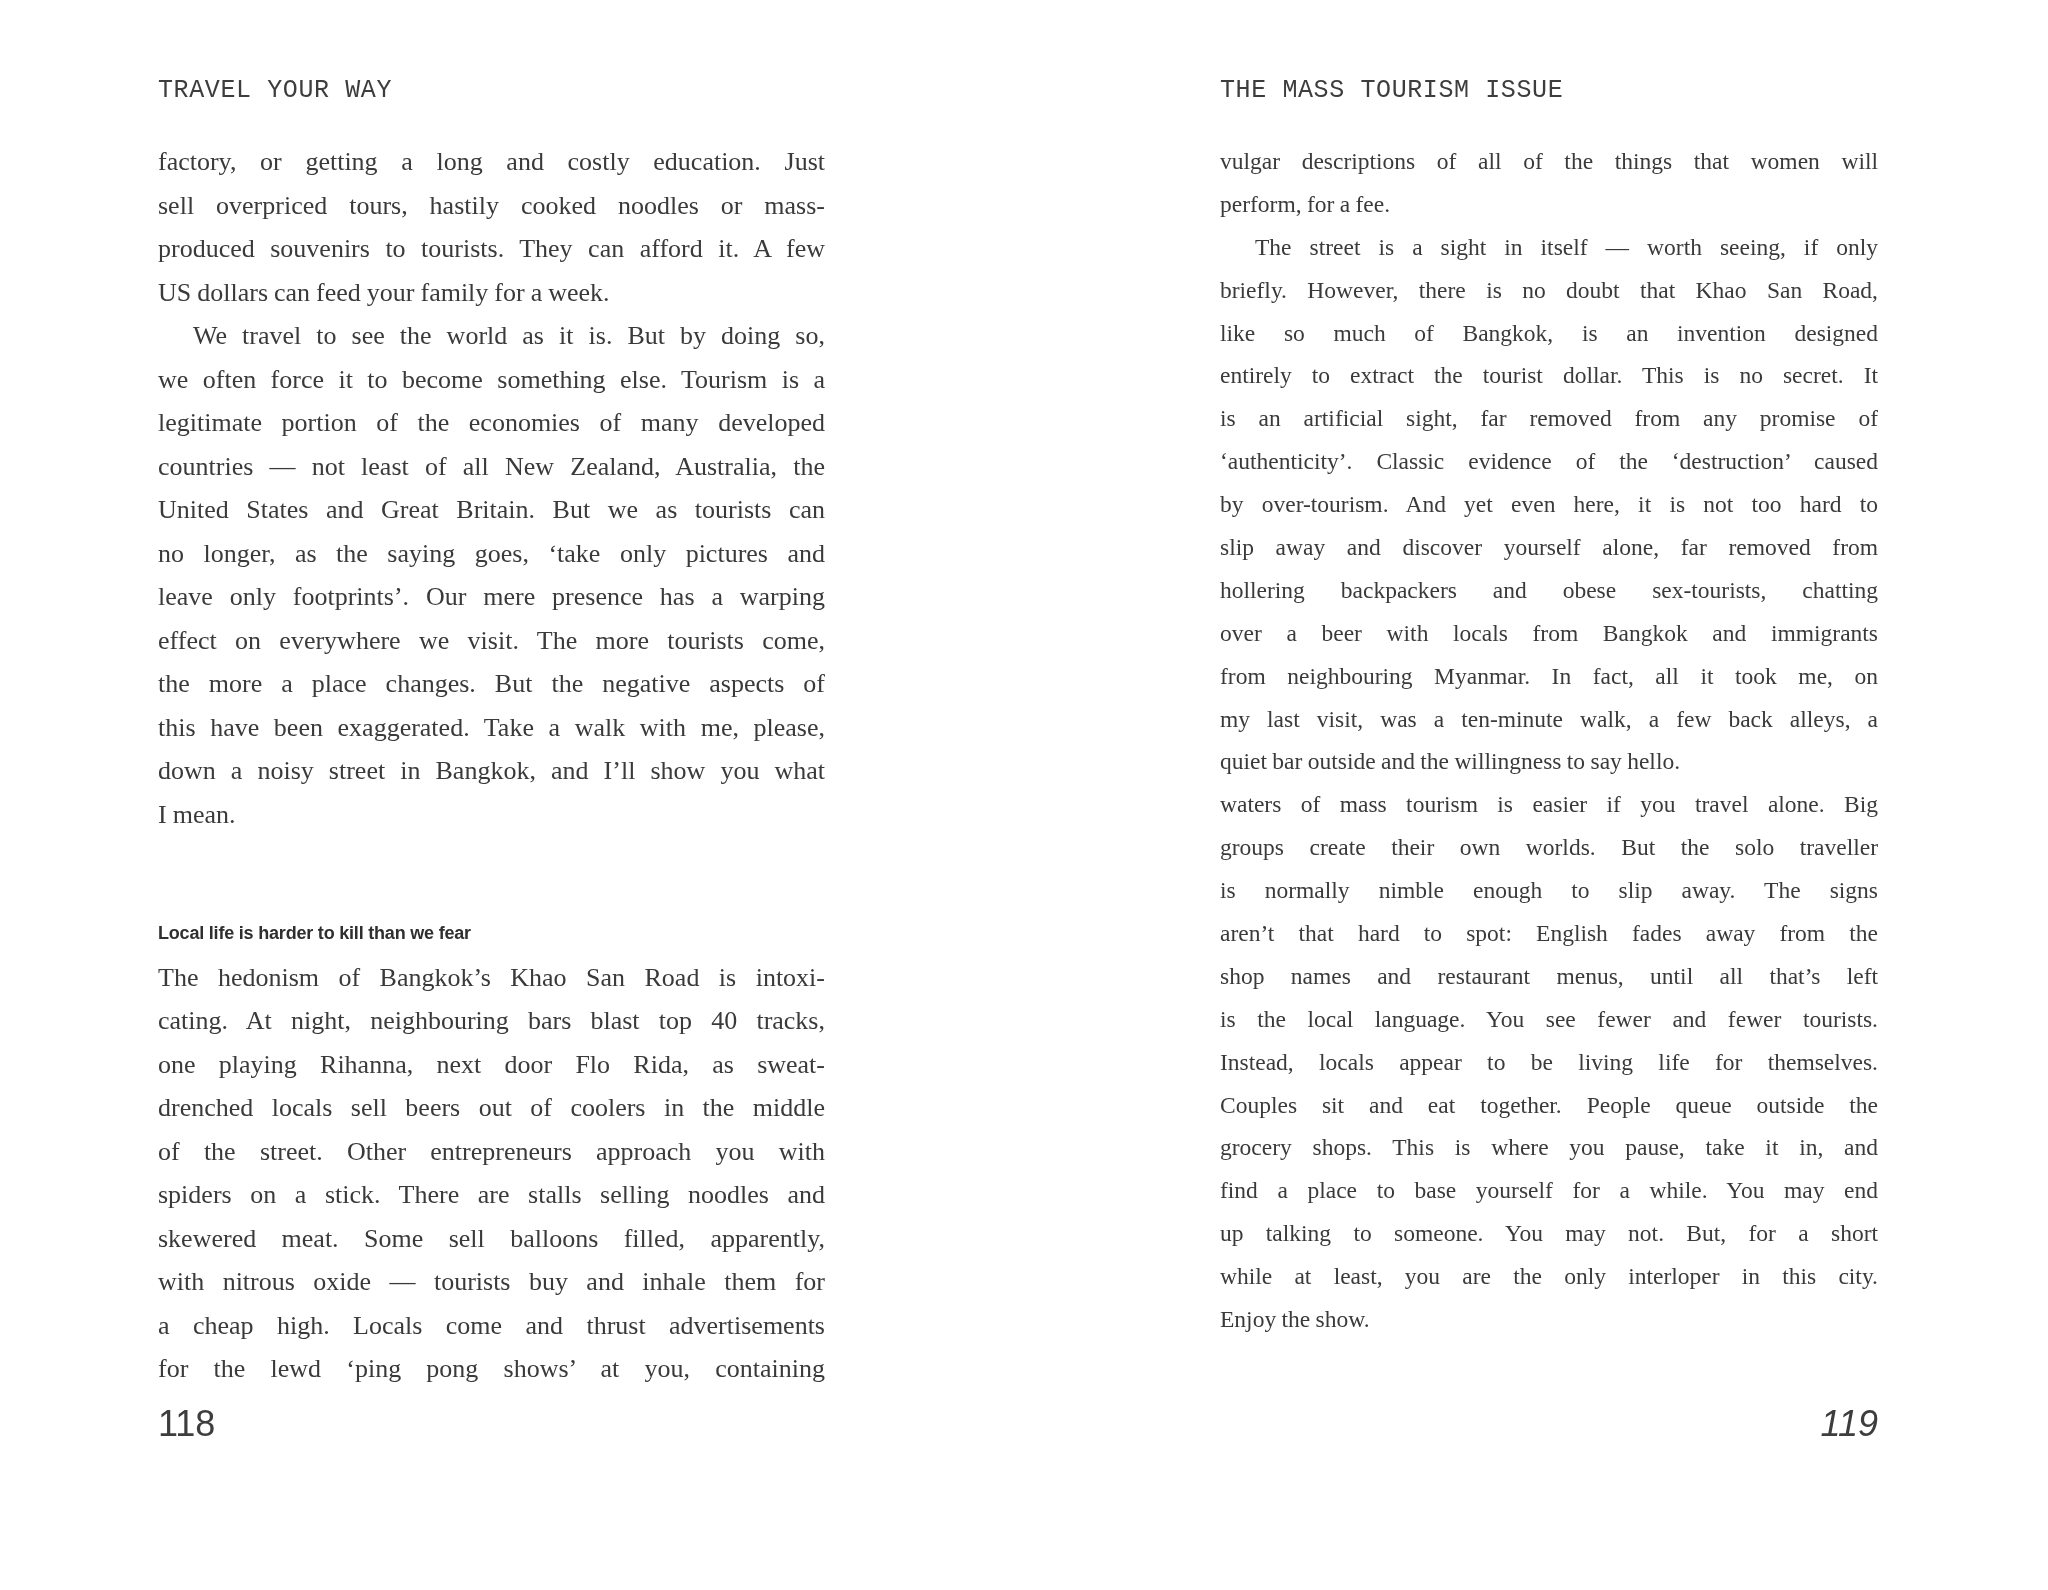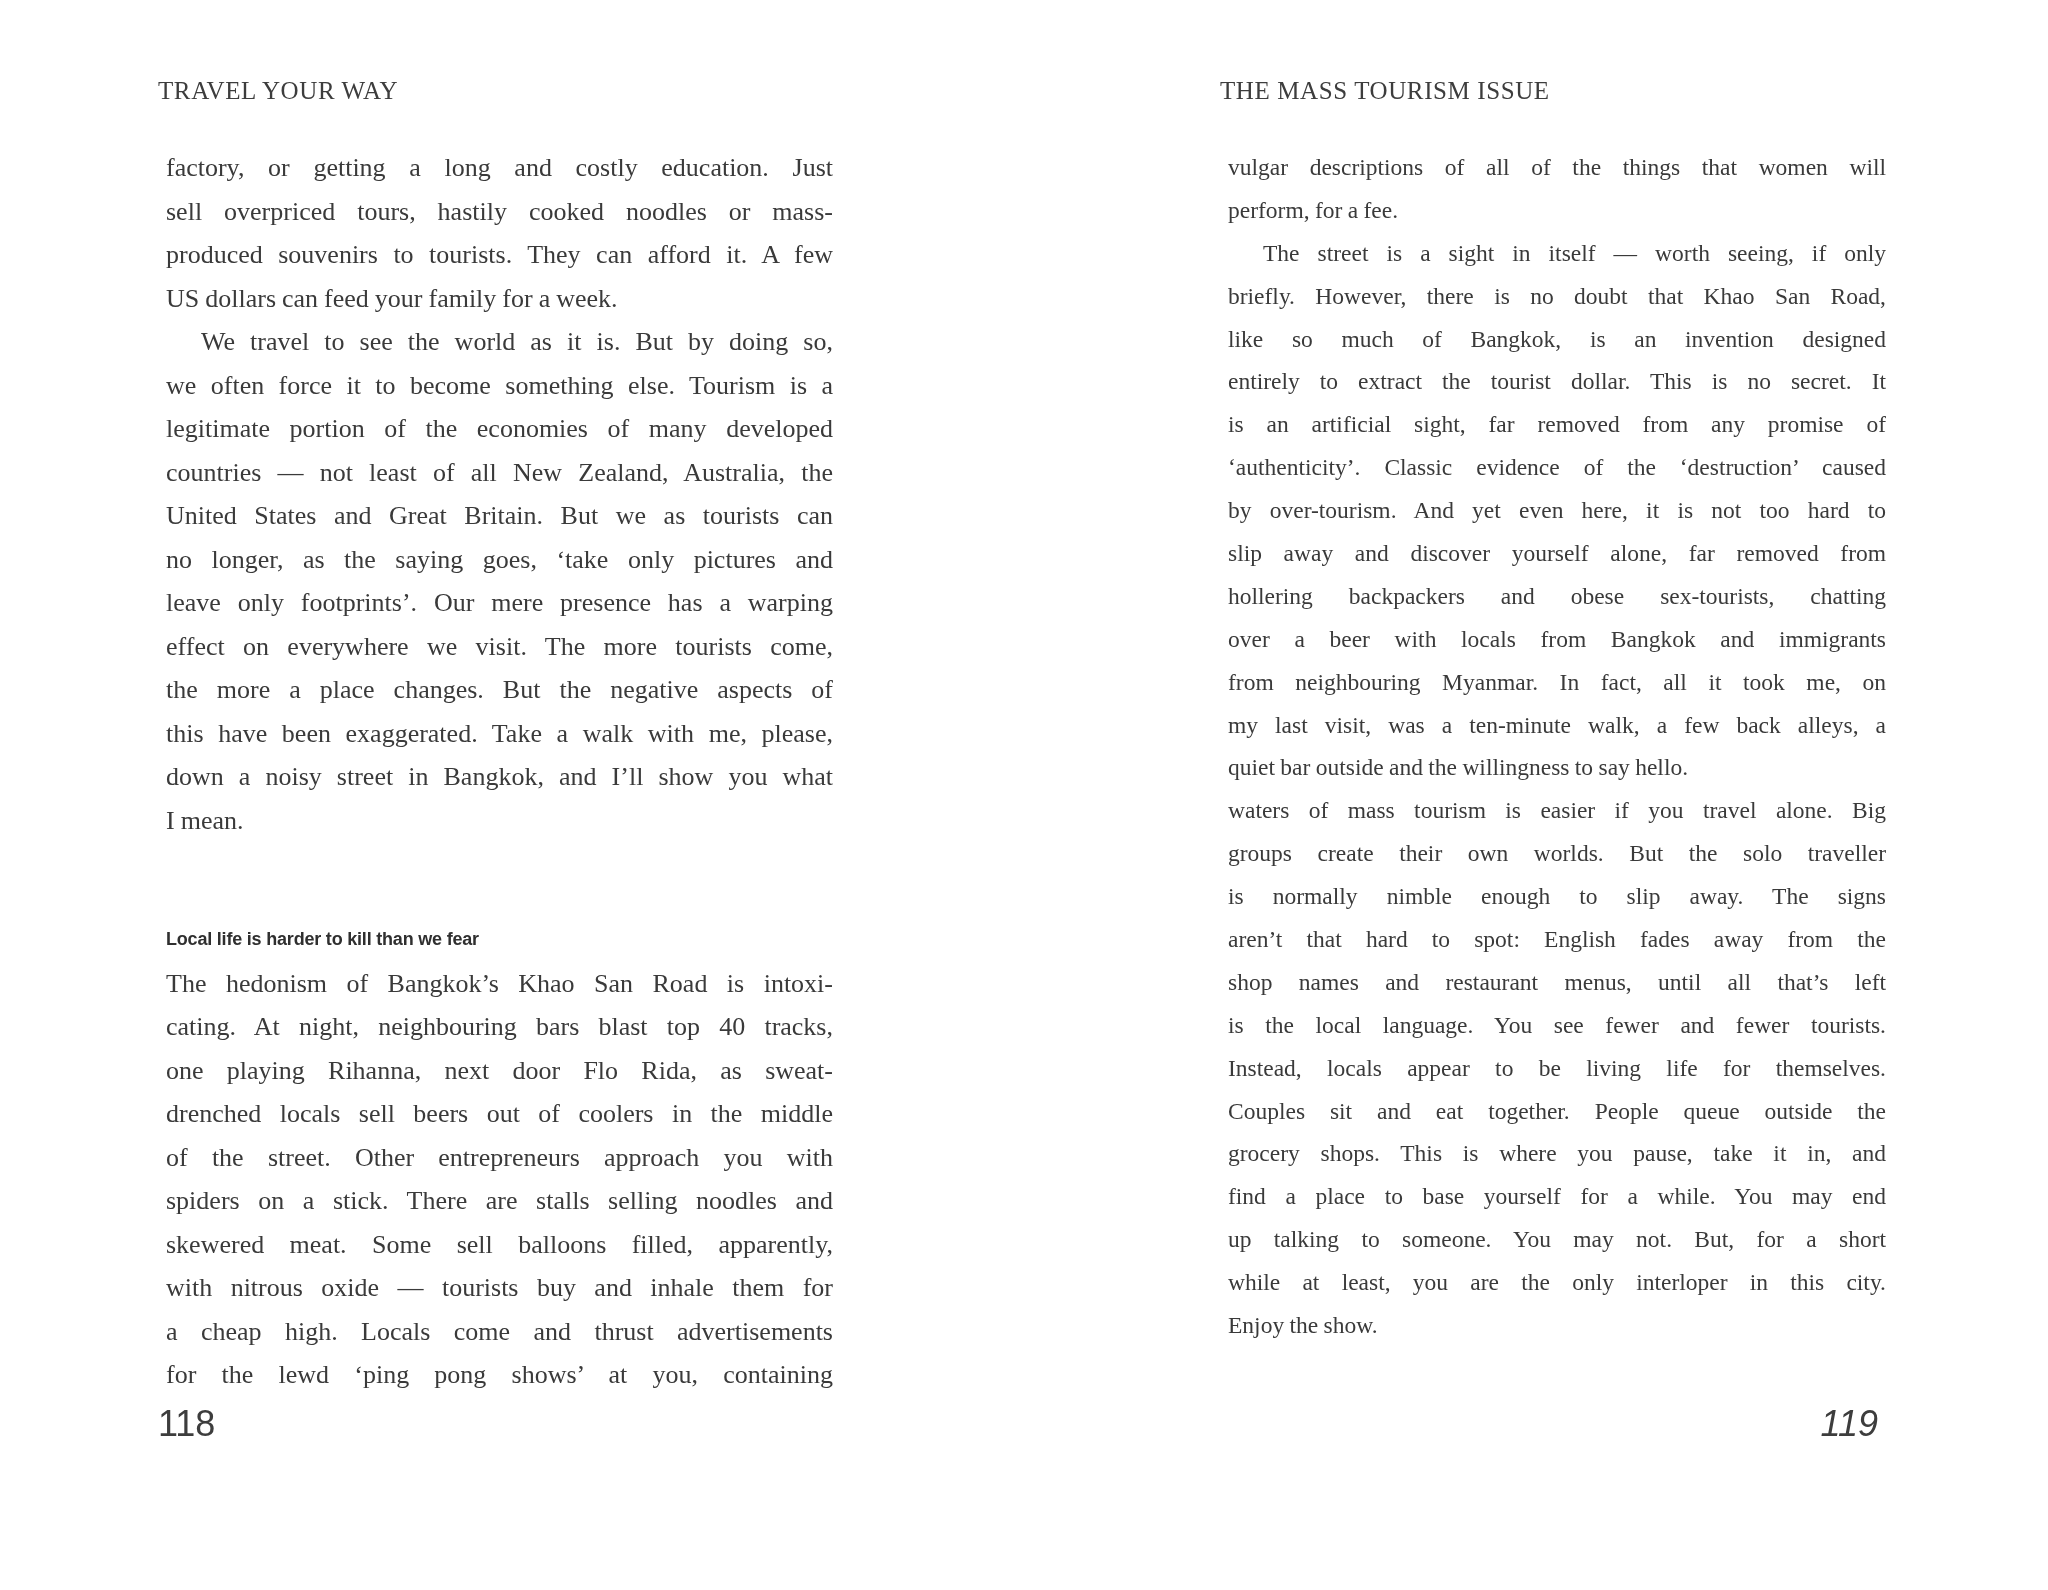--- a/index.html
+++ b/index.html
@@ -13,33 +13,32 @@
     width:2048px;height:1590px;
     background:var(--bg);
     position:relative;
     overflow:hidden;
     font-family:"Liberation Serif", serif;
   }
   .spread{position:absolute;inset:0;}
 
   .running-header{
     position:absolute;top:78px;
-    font-family:Liberation Serif, serif;
+    font-family:Liberation Mono, monospace;
     font-size:25px;line-height:25px;
     letter-spacing:0.6px;
     color:var(--header-text);
   }
   .running-header.left{left:158px;}
   .running-header.right{left:1220px;width:658px;text-align:left;}
 
   .text-column{
-    position:absolute;top:146px;
+    position:absolute;top:140px;
     color:var(--body-text);
     font-family:"Liberation Serif", serif;
-    margin-left:8px;
   }
   .left-col{left:158px;width:667px;font-size:26px;line-height:43.5px;}
   .right-col{left:1220px;width:658px;font-size:23.5px;line-height:42.9px;}
 
   .line{
     text-align:justify;
     text-align-last:justify;
     word-spacing:-0.5px;
     overflow:hidden;
   }

